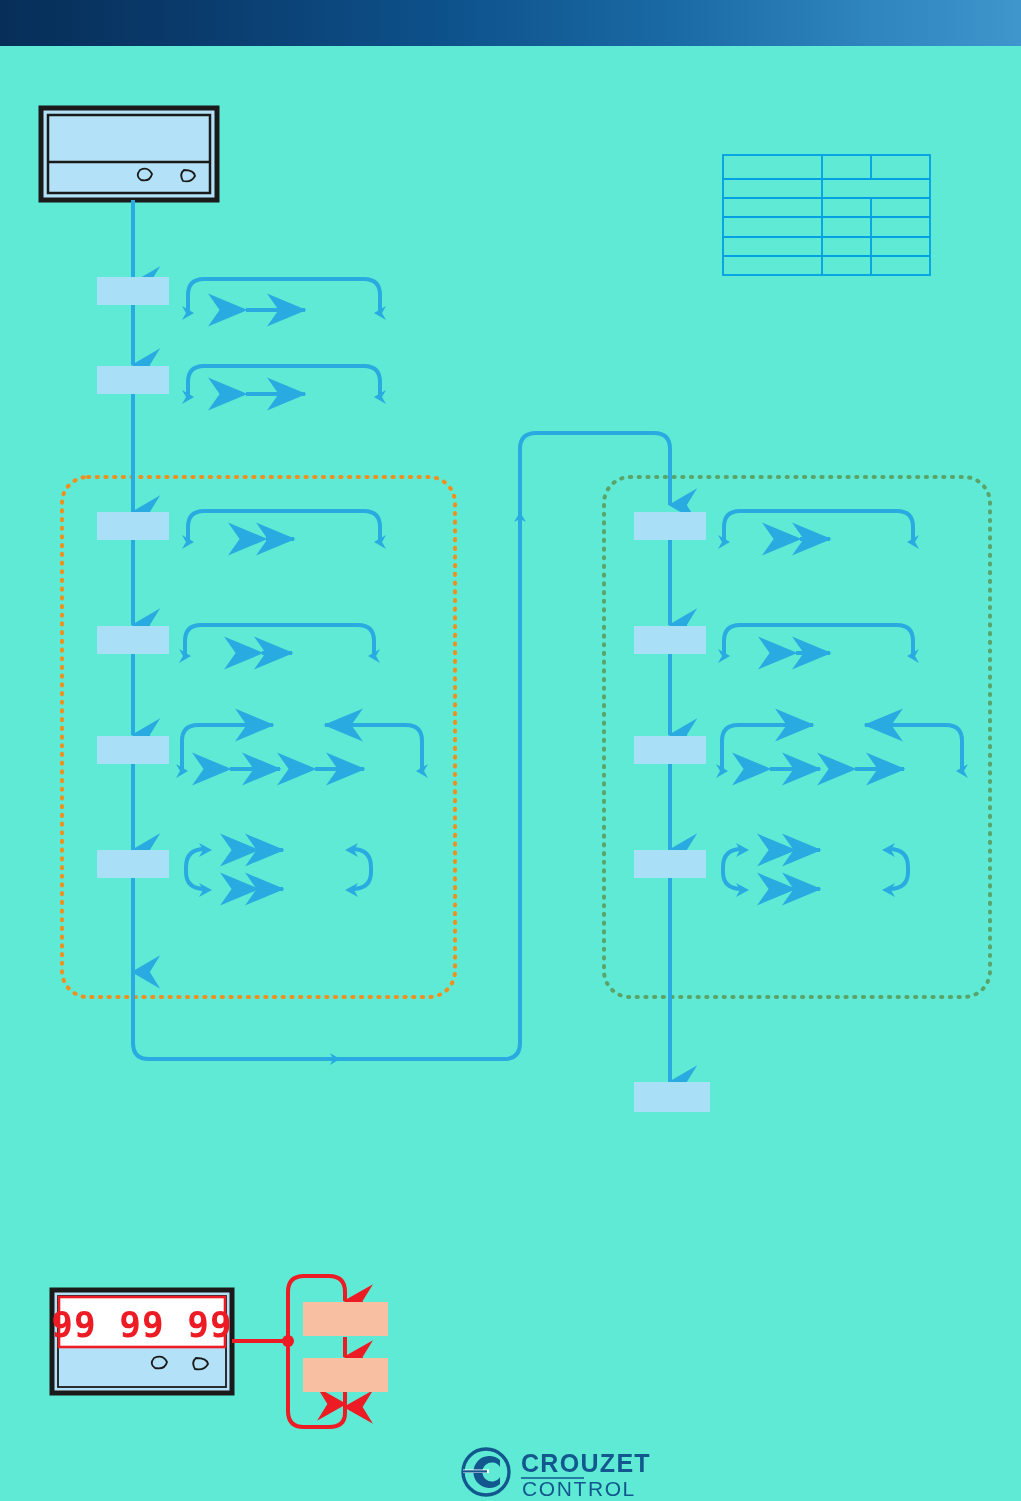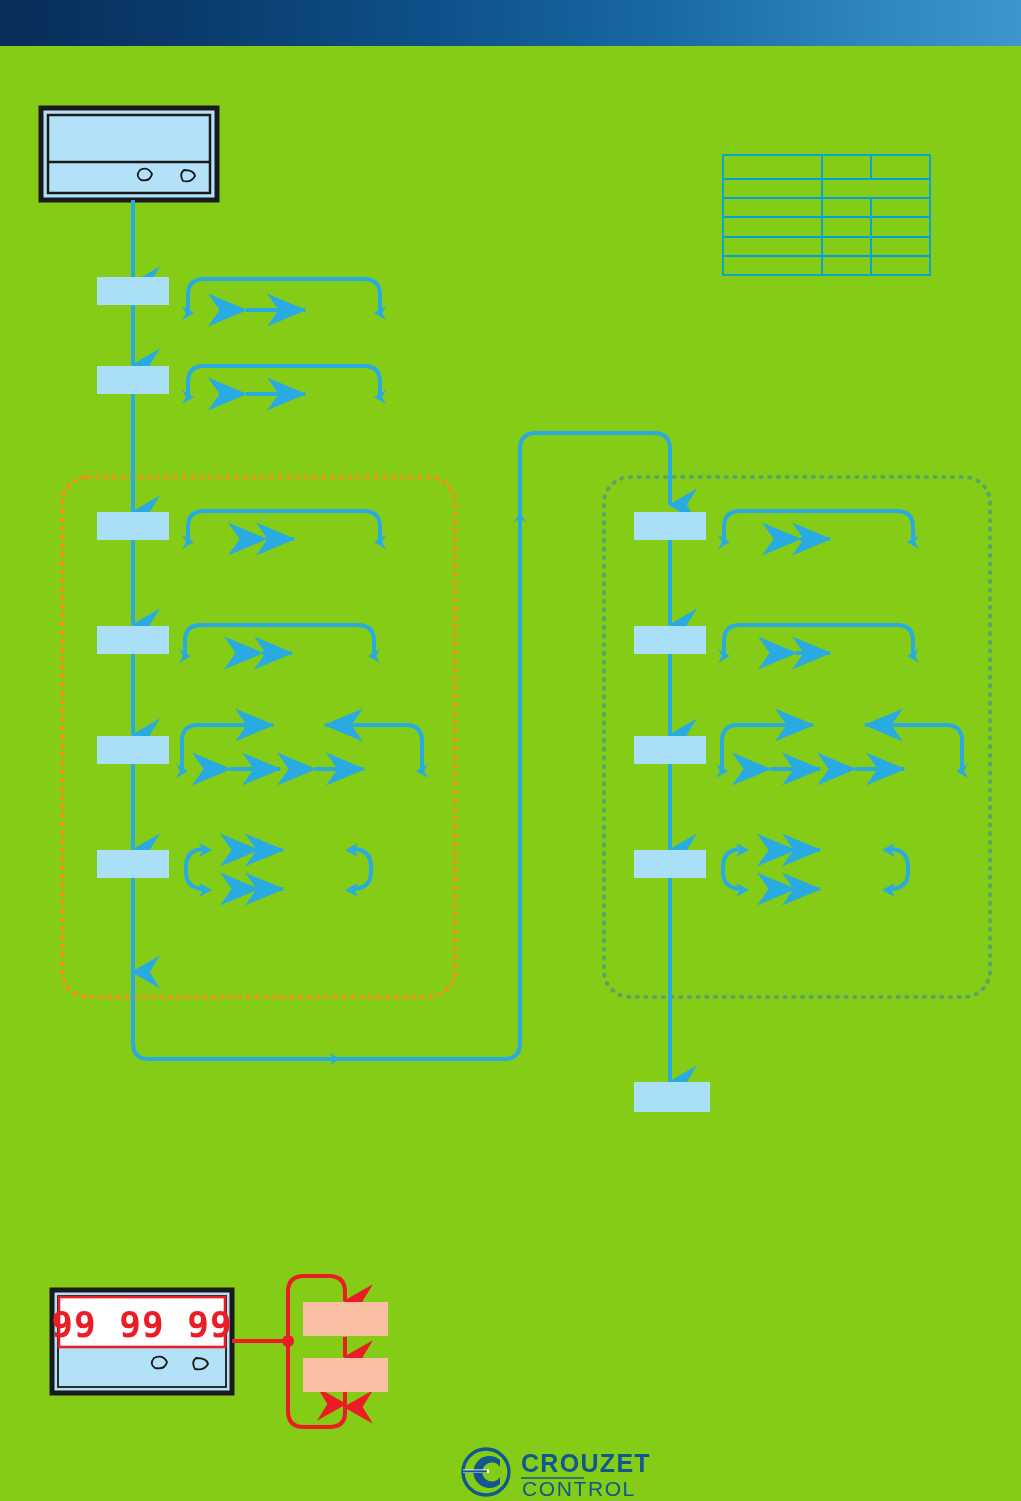--- a/index.html
+++ b/index.html
@@ -5,21 +5,21 @@
   html, body {
     margin: 0;
     padding: 0;
     background: #ffffff;
     font-family: "Liberation Sans", sans-serif;
   }
   #page {
     position: relative;
     width: 1021px;
     height: 1501px;
-    background: #84cc16;
+    background: #5eead4;
     overflow: hidden;
   }
   .header-bar {
     position: absolute;
     left: 0; top: 0;
     width: 1021px; height: 46px;
     background: linear-gradient(90deg, #062e58 0%, #0a3a6b 18%, #0d5089 42%, #1a6aa5 66%, #2f85bd 85%, #3e96cd 100%);
   }
   .svg-layer {
     position: absolute;

